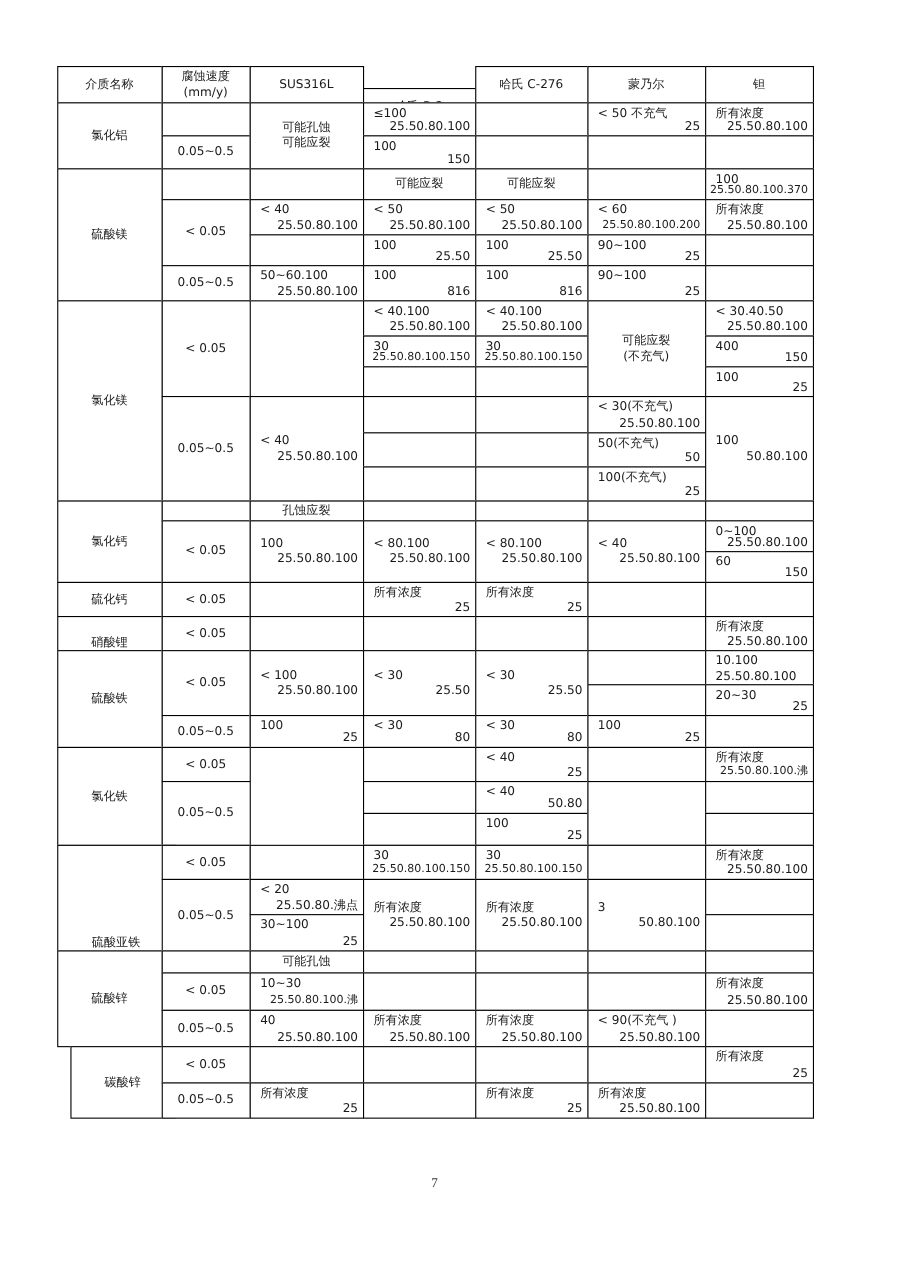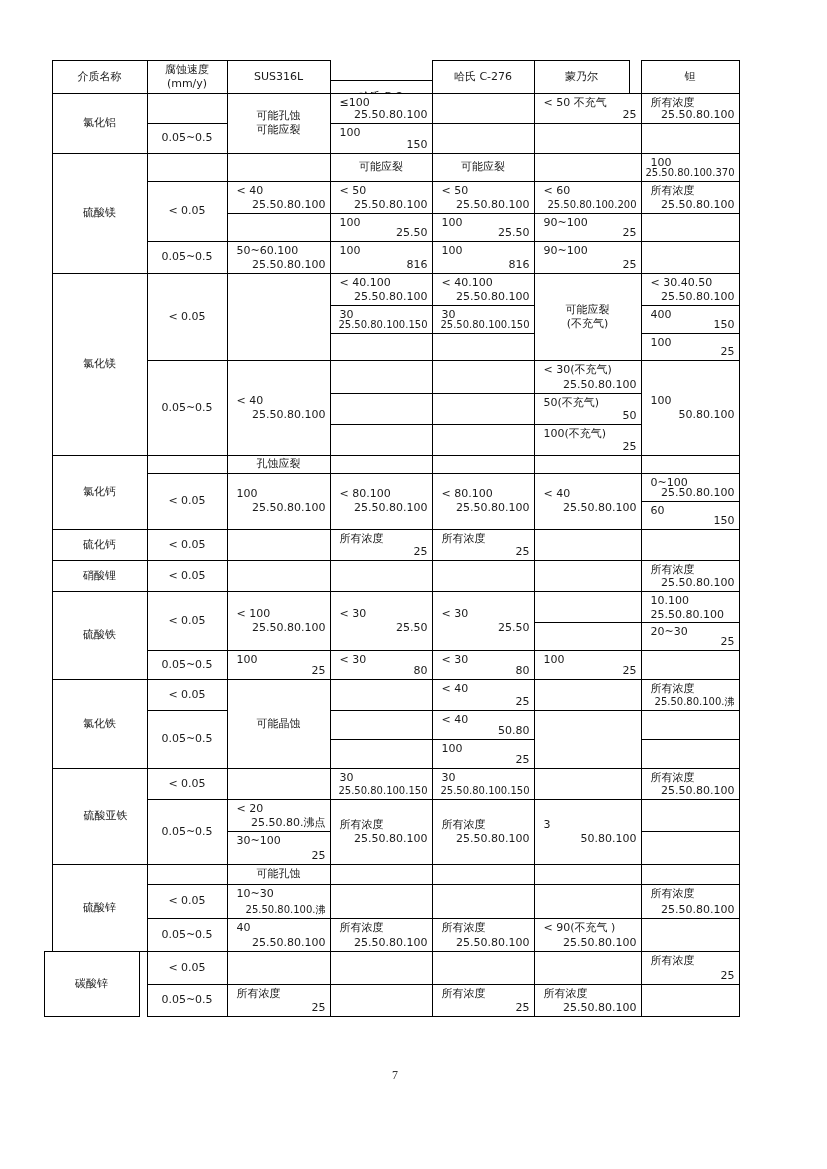--- a/index.html
+++ b/index.html
@@ -28,21 +28,21 @@
     </div>
     <div class="c ctr" style="left: 227px; top: 60px; width: 104px; height: 34px;">
       <div class="">SUS316L</div>
     </div>
     <div class="c ctr" style="left: 330px; top: 60px; width: 103px; height: 34px; margin-top: 20px;">
       <div class="">哈氏 B-2</div>
     </div>
     <div class="c ctr" style="left: 432px; top: 60px; width: 103px; height: 34px;">
       <div class="">哈氏 C-276</div>
     </div>
-    <div class="c ctr" style="left: 534px; top: 60px; width: 96px; height: 34px; text-align: right;">
+    <div class="c ctr" style="left: 534px; top: 60px; width: 108px; height: 34px; text-align: right;">
       <div class="">蒙乃尔</div>
     </div>
     <div class="c ctr" style="left: 641px; top: 60px; width: 99px; height: 34px;">
       <div class="">钽</div>
     </div>
     <div class="c ctr" style="left: 52px; top: 93px; width: 96px; height: 61px;">
       <div class="">氯化铝</div>
     </div>
     <div class="c ctr" style="left: 147px; top: 93px; width: 81px; height: 31px;"></div>
     <div class="c ctr" style="left: 147px; top: 123px; width: 81px; height: 31px;">
@@ -274,21 +274,21 @@
     <div class="c" style="left: 330px; top: 529px; width: 103px; height: 32px;">
       <div class="l1">所有浓度</div>
       <div class="l2">25</div>
     </div>
     <div class="c" style="left: 432px; top: 529px; width: 103px; height: 32px;">
       <div class="l1">所有浓度</div>
       <div class="l2">25</div>
     </div>
     <div class="c ctr" style="left: 534px; top: 529px; width: 108px; height: 32px;"></div>
     <div class="c ctr" style="left: 641px; top: 529px; width: 99px; height: 32px;"></div>
-    <div class="c ctr" style="left: 52px; top: 560px; width: 96px; height: 32px;">
+    <div class="c ctr" style="left: 52px; top: 560px; width: 96px; height: 32px; justify-content: flex-end;">
       <div class="">硝酸锂</div>
     </div>
     <div class="c ctr" style="left: 147px; top: 560px; width: 81px; height: 32px;">
       <div class="">&lt; 0.05</div>
     </div>
     <div class="c ctr" style="left: 227px; top: 560px; width: 104px; height: 32px;"></div>
     <div class="c ctr" style="left: 330px; top: 560px; width: 103px; height: 32px;"></div>
     <div class="c ctr" style="left: 432px; top: 560px; width: 103px; height: 32px;"></div>
     <div class="c ctr" style="left: 534px; top: 560px; width: 108px; height: 32px;"></div>
     <div class="c" style="left: 641px; top: 560px; width: 99px; height: 32px;">
@@ -351,23 +351,20 @@
     <div class="c ctr" style="left: 641px; top: 650px; width: 99px; height: 30px;"></div>
     <div class="c ctr" style="left: 52px; top: 679px; width: 96px; height: 90px;">
       <div class="">氯化铁</div>
     </div>
     <div class="c ctr" style="left: 147px; top: 679px; width: 81px; height: 32px;">
       <div class="">&lt; 0.05</div>
     </div>
     <div class="c ctr" style="left: 147px; top: 710px; width: 81px; height: 59px;">
       <div class="">0.05~0.5</div>
     </div>
-    <div class="c ctr" style="left: 227px; top: 679px; width: 104px; height: 90px;">
-      <div class="">可能晶蚀</div>
-    </div>
     <div class="c ctr" style="left: 330px; top: 679px; width: 103px; height: 32px;"></div>
     <div class="c ctr" style="left: 330px; top: 710px; width: 103px; height: 30px;"></div>
     <div class="c ctr" style="left: 330px; top: 739px; width: 103px; height: 30px;"></div>
     <div class="c" style="left: 432px; top: 679px; width: 103px; height: 32px;">
       <div class="l1">&lt; 40</div>
       <div class="l2">25</div>
     </div>
     <div class="c" style="left: 432px; top: 710px; width: 103px; height: 30px;">
       <div class="l1">&lt; 40</div>
       <div class="l2">50.80</div>
@@ -377,21 +374,21 @@
       <div class="l2">25</div>
     </div>
     <div class="c ctr" style="left: 534px; top: 679px; width: 108px; height: 32px;"></div>
     <div class="c ctr" style="left: 534px; top: 710px; width: 108px; height: 59px;"></div>
     <div class="c" style="left: 641px; top: 679px; width: 99px; height: 32px;">
       <div class="l1">所有浓度</div>
       <div class="l2 l2s">25.50.80.100.沸</div>
     </div>
     <div class="c ctr" style="left: 641px; top: 710px; width: 99px; height: 30px;"></div>
     <div class="c ctr" style="left: 641px; top: 739px; width: 99px; height: 30px;"></div>
-    <div class="c ctr" style="left: 52px; top: 768px; width: 108px; height: 97px;">
+    <div class="c ctr" style="left: 52px; top: 768px; width: 108px; height: 97px; justify-content: flex-end;">
       <div class="">硫酸亚铁</div>
     </div>
     <div class="c ctr" style="left: 147px; top: 768px; width: 81px; height: 32px;">
       <div class="">&lt; 0.05</div>
     </div>
     <div class="c ctr" style="left: 147px; top: 799px; width: 81px; height: 66px;">
       <div class="">0.05~0.5</div>
     </div>
     <div class="c ctr" style="left: 227px; top: 768px; width: 104px; height: 32px;"></div>
     <div class="c" style="left: 227px; top: 799px; width: 104px; height: 33px;">
@@ -473,21 +470,21 @@
     <div class="c" style="left: 534px; top: 918px; width: 108px; height: 34px;">
       <div class="l1">&lt; 90(不充气 )</div>
       <div class="l2">25.50.80.100</div>
     </div>
     <div class="c ctr" style="left: 641px; top: 864px; width: 99px; height: 21px;"></div>
     <div class="c" style="left: 641px; top: 884px; width: 99px; height: 35px;">
       <div class="l1">所有浓度</div>
       <div class="l2">25.50.80.100</div>
     </div>
     <div class="c ctr" style="left: 641px; top: 918px; width: 99px; height: 34px;"></div>
-    <div class="c ctr" style="left: 44px; top: 951px; width: 96px; height: 66px; text-align: center;">
+    <div class="c ctr" style="left: 64px; top: 951px; width: 96px; height: 66px; text-align: center;">
       <div class="">碳酸锌</div>
     </div>
     <div class="c ctr" style="left: 147px; top: 951px; width: 81px; height: 34px;">
       <div class="">&lt; 0.05</div>
     </div>
     <div class="c ctr" style="left: 147px; top: 984px; width: 81px; height: 33px;">
       <div class="">0.05~0.5</div>
     </div>
     <div class="c ctr" style="left: 227px; top: 951px; width: 104px; height: 34px;"></div>
     <div class="c" style="left: 227px; top: 984px; width: 104px; height: 33px;">

